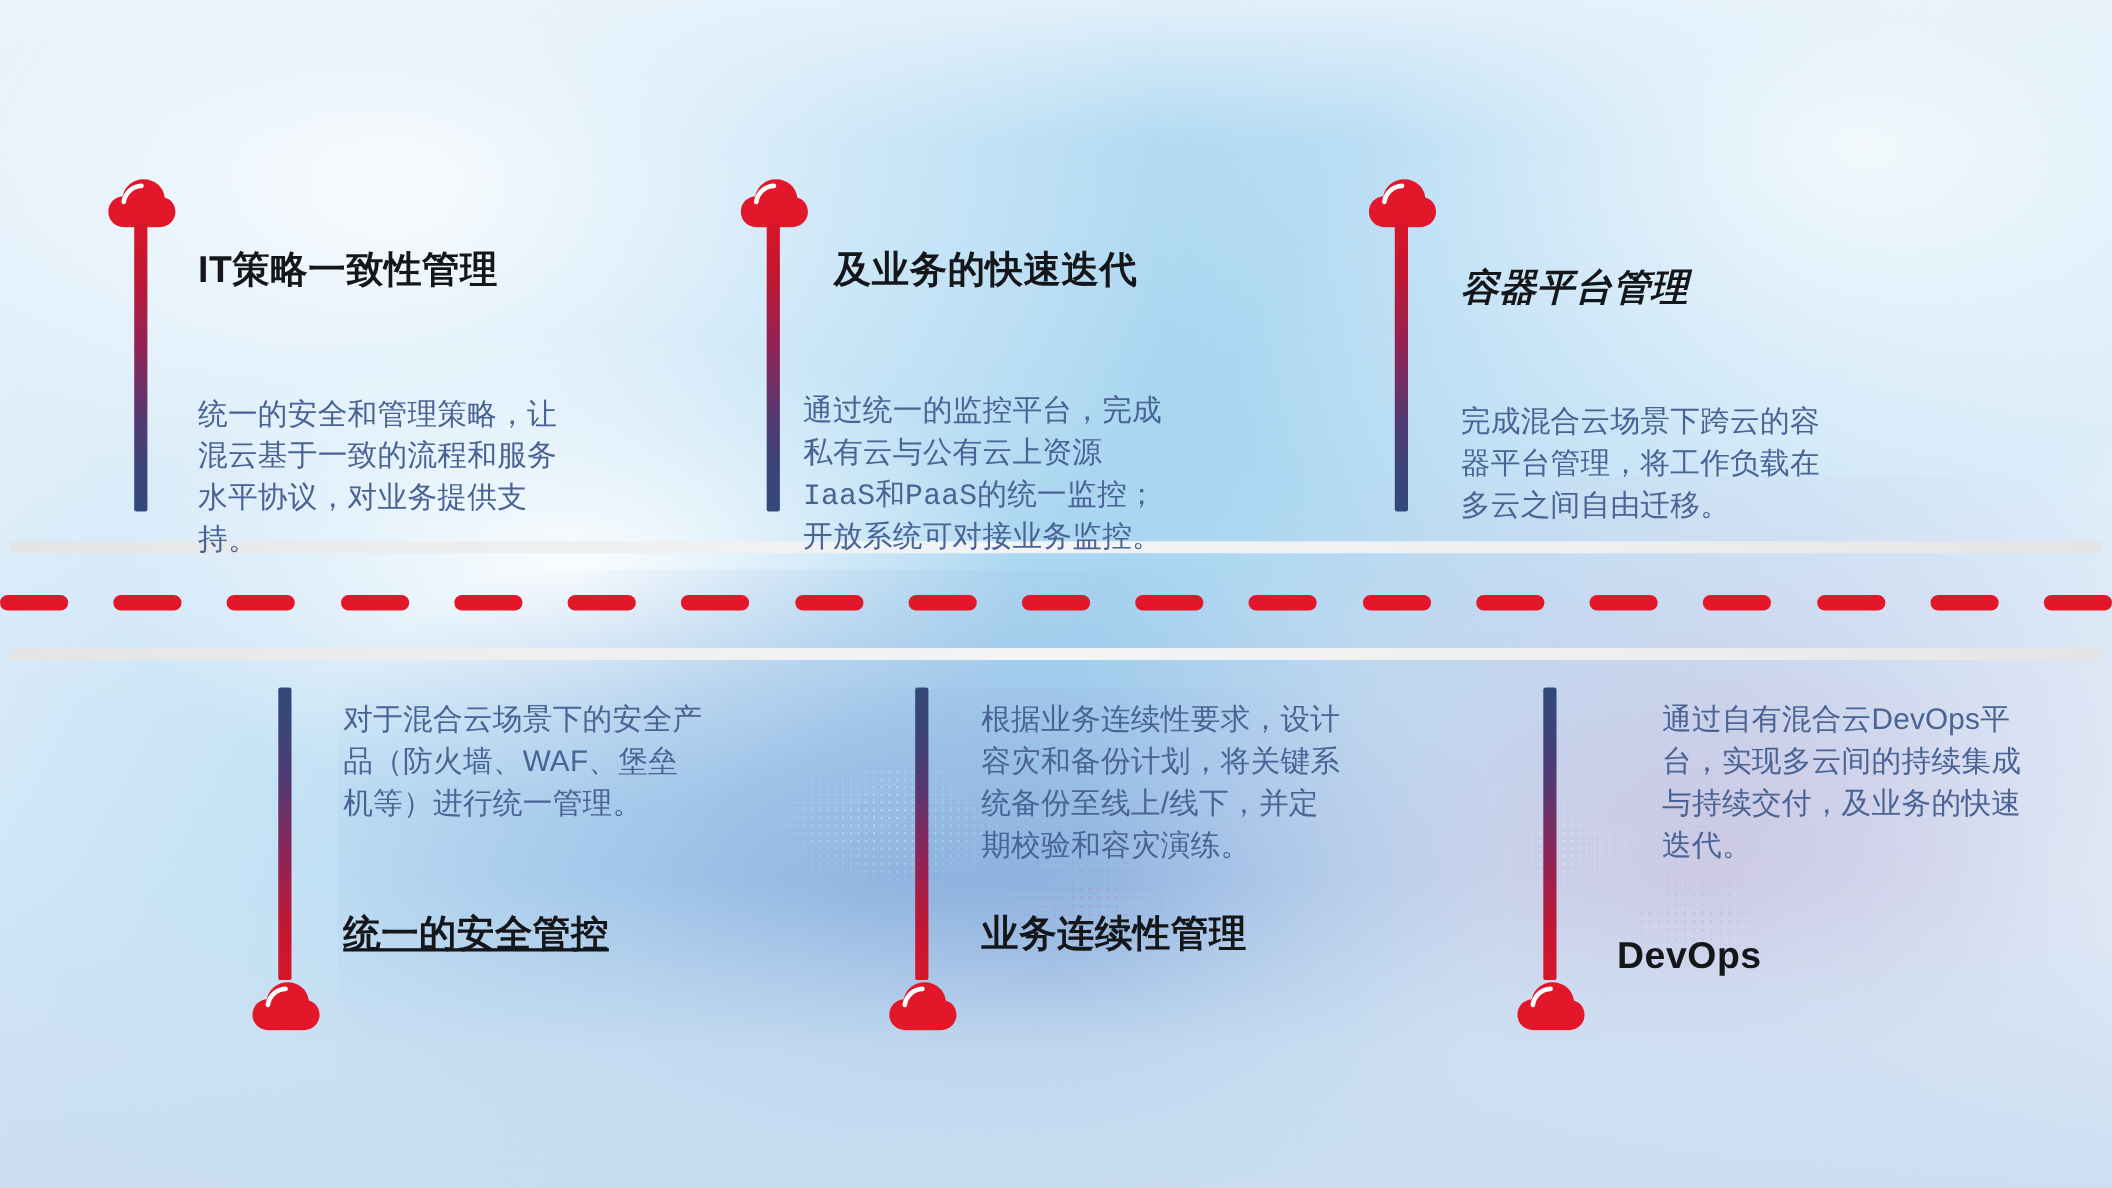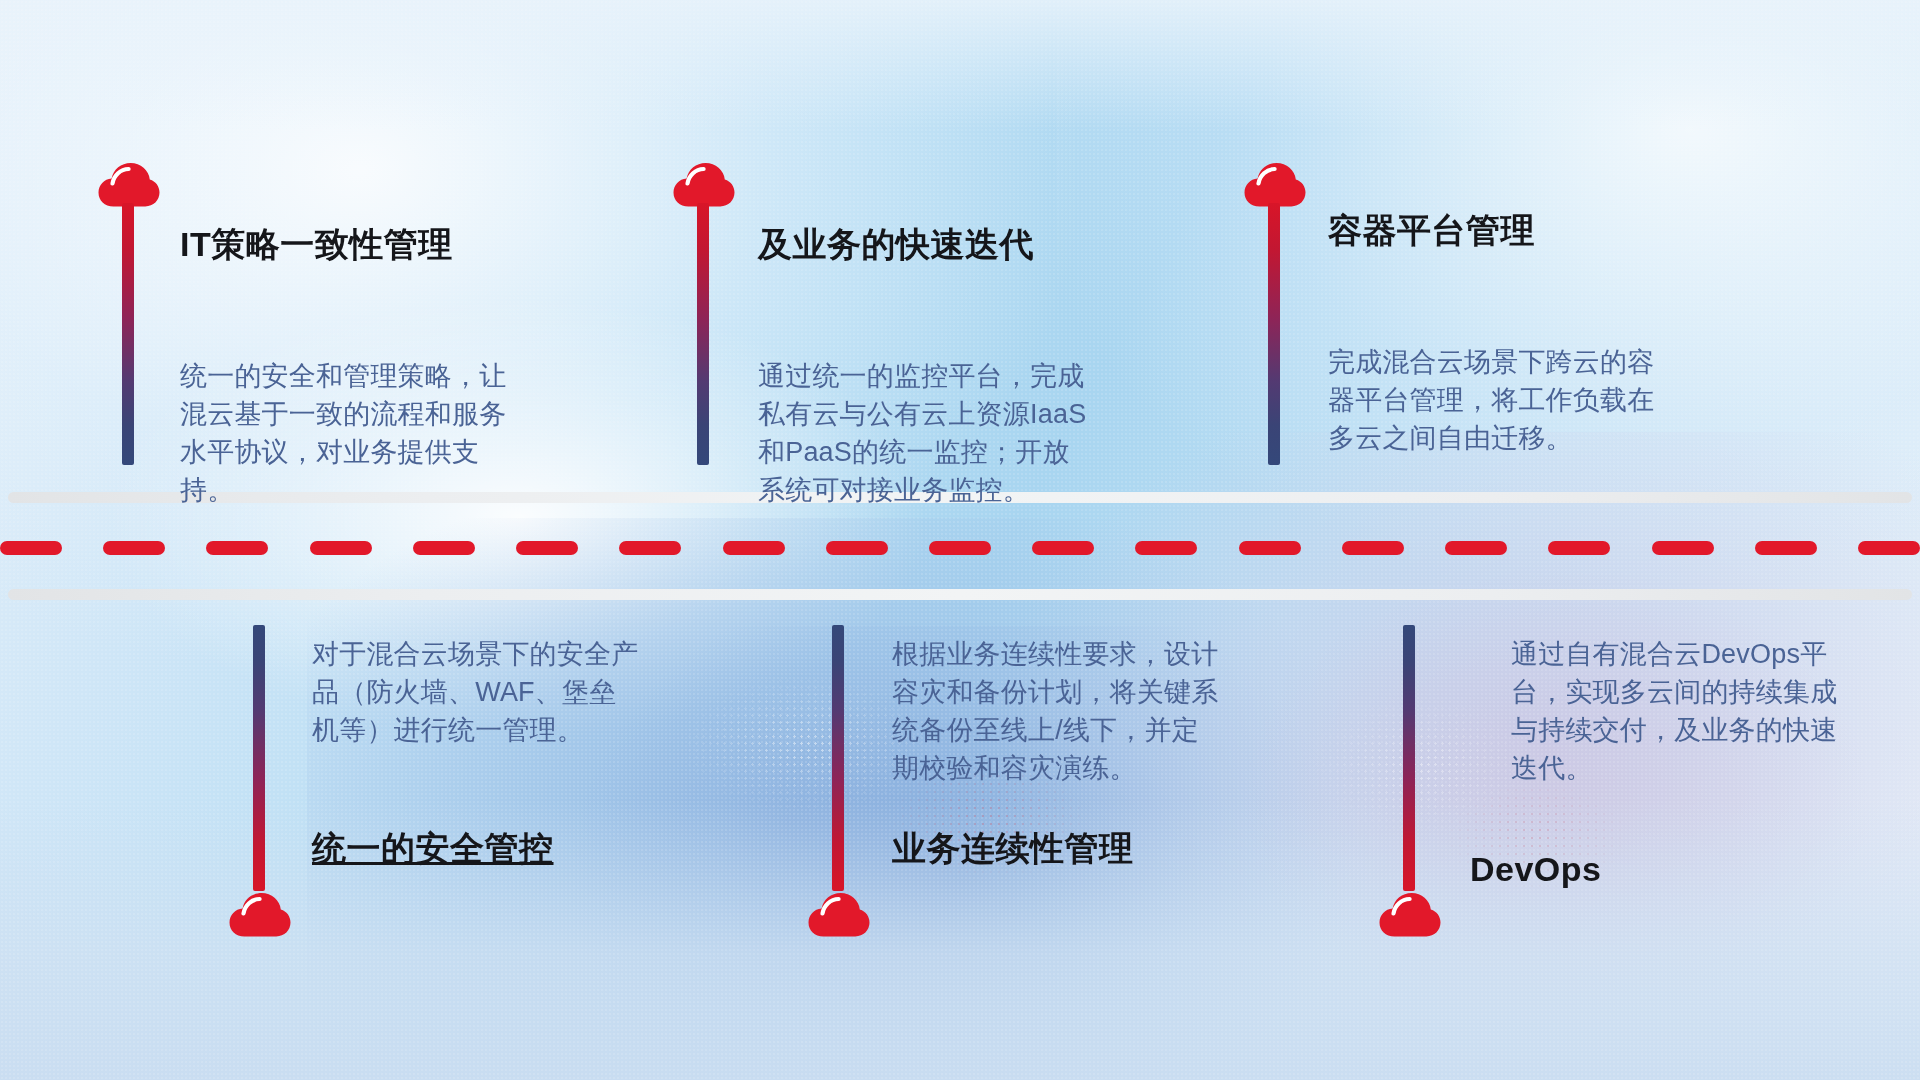--- a/index.html
+++ b/index.html
@@ -198,33 +198,33 @@
 
 <div class="col" style="left:0;top:0;">
   <div class="cloud" style="left:673px;top:161px;">
     <svg viewBox="0 0 62 46" width="62" height="46" aria-hidden="true">
       <path d="M15.5 45.5 C6.6 45.5 0.5 39.4 0.5 31.4 C0.5 23.8 6.1 18 13.6 17.4 C15.3 8.4 23.1 2 32.6 2 C42.6 2 50.8 9.1 51.8 18.5 C57.7 20.2 61.5 25.4 61.5 31.6 C61.5 39.4 55.3 45.5 47.3 45.5 Z" fill="#e2182a"></path>
       <path d="M14.5 22.5 C15.8 14.2 22.6 8.2 30.6 8.0" fill="none" stroke="#ffffff" stroke-width="4.2" stroke-linecap="round"></path>
     </svg>
   </div>
   <div class="stem stem-down" style="left:697px;top:203px;height:262px;"></div>
   <div class="heading" style="left:758px;top:222px;">及业务的快速迭代</div>
-  <div class="desc" style="left:758px;top:357px;">通过统一的监控平台，完成私有云与公有云上资源IaaS和PaaS的统一监控；开放系统可对接业务监控。</div>
+  <div class="desc" style="left:730px;top:357px;font-family:Liberation Mono, monospace;">通过统一的监控平台，完成私有云与公有云上资源IaaS和PaaS的统一监控；开放系统可对接业务监控。</div>
 </div>
 
 <div class="col" style="left:0;top:0;">
   <div class="cloud" style="left:1244px;top:161px;">
     <svg viewBox="0 0 62 46" width="62" height="46" aria-hidden="true">
       <path d="M15.5 45.5 C6.6 45.5 0.5 39.4 0.5 31.4 C0.5 23.8 6.1 18 13.6 17.4 C15.3 8.4 23.1 2 32.6 2 C42.6 2 50.8 9.1 51.8 18.5 C57.7 20.2 61.5 25.4 61.5 31.6 C61.5 39.4 55.3 45.5 47.3 45.5 Z" fill="#e2182a"></path>
       <path d="M14.5 22.5 C15.8 14.2 22.6 8.2 30.6 8.0" fill="none" stroke="#ffffff" stroke-width="4.2" stroke-linecap="round"></path>
     </svg>
   </div>
   <div class="stem stem-down" style="left:1268px;top:203px;height:262px;"></div>
-  <div class="heading" style="left:1328px;top:208px;">容器平台管理</div>
-  <div class="desc" style="left:1328px;top:343px;">完成混合云场景下跨云的容器平台管理，将工作负载在多云之间自由迁移。</div>
+  <div class="heading" style="left:1328px;top:239px;font-style:italic;">容器平台管理</div>
+  <div class="desc" style="left:1328px;top:364px;">完成混合云场景下跨云的容器平台管理，将工作负载在多云之间自由迁移。</div>
 </div>
 
 <div class="col" style="left:0;top:0;">
   <div class="stem stem-up" style="left:253px;top:625px;height:266px;"></div>
   <div class="desc" style="left:312px;top:635px;">对于混合云场景下的安全产品（防火墙、WAF、堡垒机等）进行统一管理。</div>
   <div class="heading" style="left:312px;top:826px;text-decoration:underline;">统一的安全管控</div>
   <div class="cloud" style="left:229px;top:891px;">
     <svg viewBox="0 0 62 46" width="62" height="46" aria-hidden="true">
       <path d="M15.5 45.5 C6.6 45.5 0.5 39.4 0.5 31.4 C0.5 23.8 6.1 18 13.6 17.4 C15.3 8.4 23.1 2 32.6 2 C42.6 2 50.8 9.1 51.8 18.5 C57.7 20.2 61.5 25.4 61.5 31.6 C61.5 39.4 55.3 45.5 47.3 45.5 Z" fill="#e2182a"></path>
       <path d="M14.5 22.5 C15.8 14.2 22.6 8.2 30.6 8.0" fill="none" stroke="#ffffff" stroke-width="4.2" stroke-linecap="round"></path>

